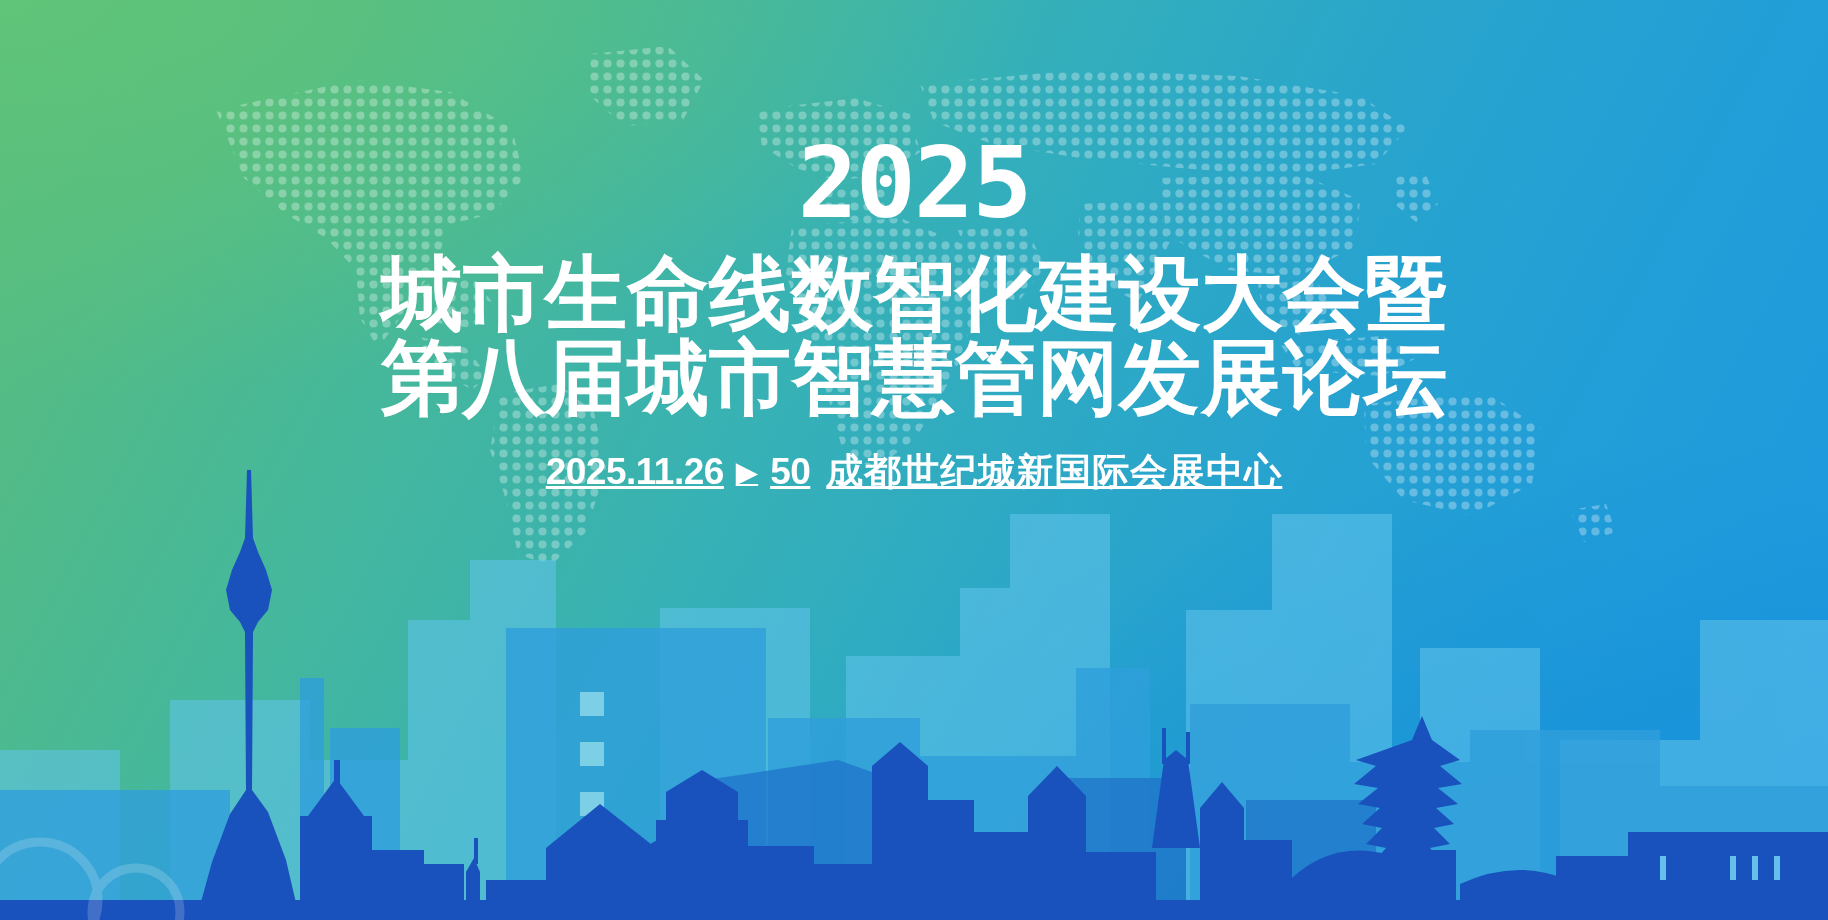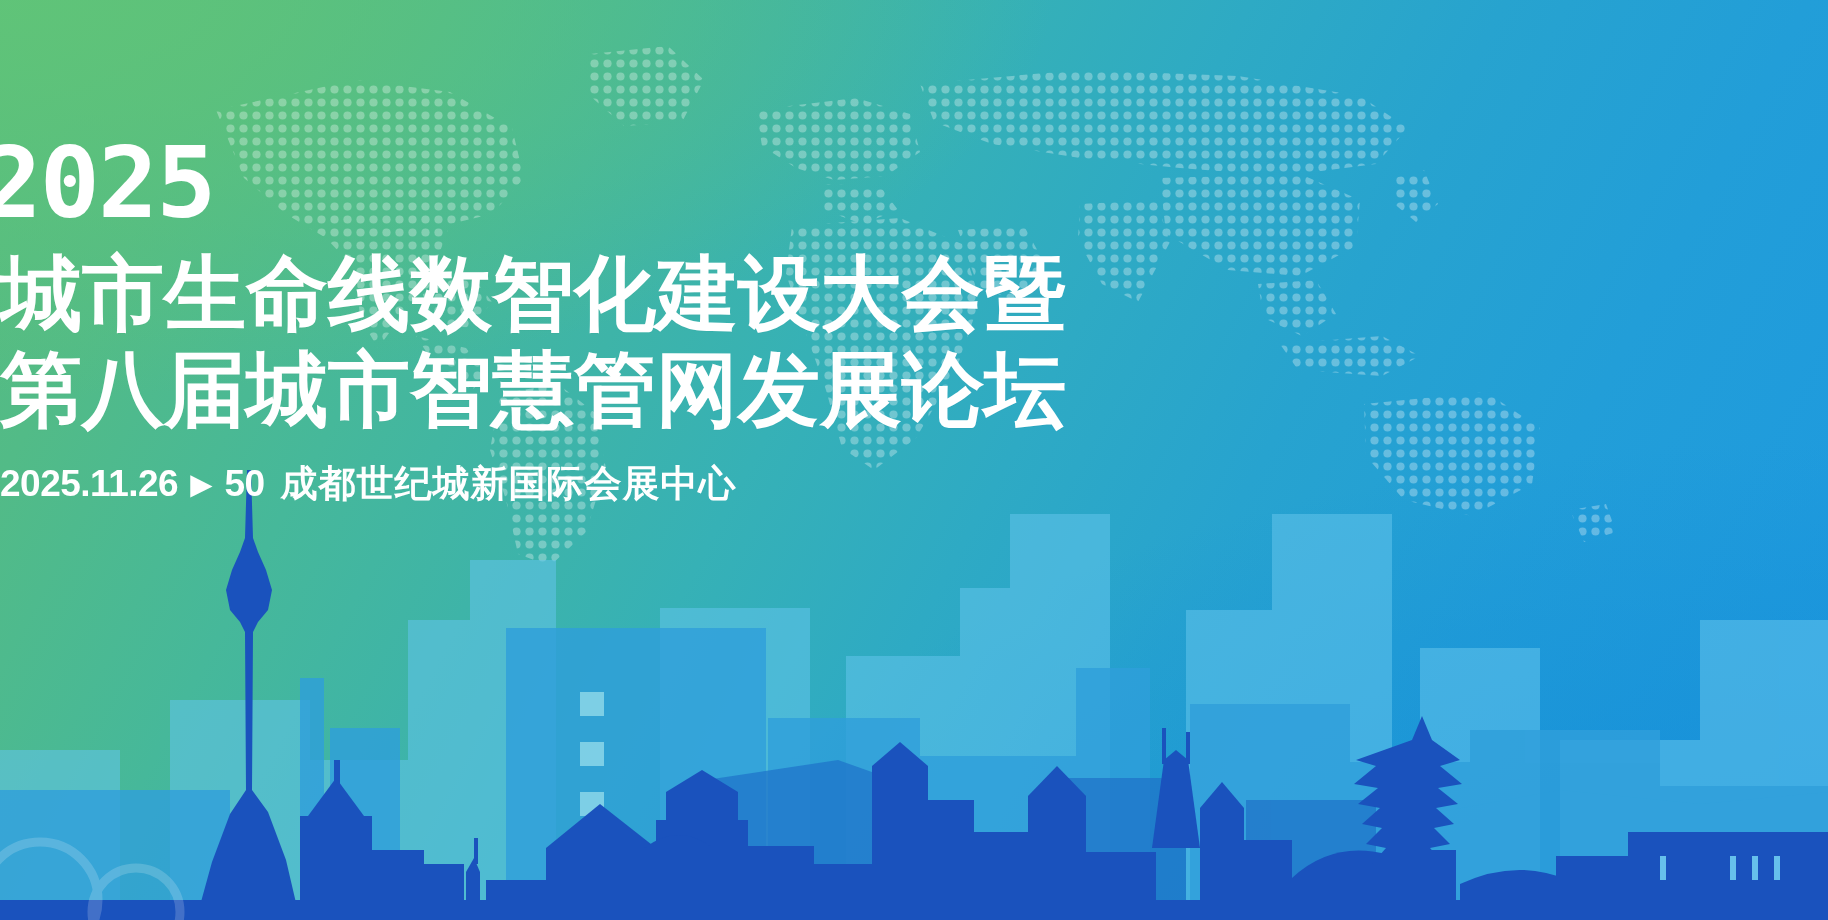--- a/index.html
+++ b/index.html
@@ -59,20 +59,21 @@
     left:-30px; bottom:-70px;
     width:240px; height:240px;
     opacity:.35;
   }
   .deco-circles svg{display:block;width:100%;height:100%;}
 
   
   .content{
     position:absolute;
     left:0; right:0; top:0;
+    text-align:center;
     z-index:6;
   }
 
   .year{
     margin-top:134px;
     color:#ffffff;
     font-family:"DejaVu Sans Mono","Liberation Mono",monospace;
     font-size:98px;
     line-height:1;
     font-weight:700;
@@ -83,33 +84,34 @@
   .title-line{
     color:#ffffff;
     font-weight:700;
     font-size:82px;
     line-height:1.02;
     letter-spacing:0px;
     white-space:nowrap;
     text-shadow:0 1px 0 rgba(0,0,0,.02);
   }
   .title-1{ margin-top:20px; }
-  .title-2{ margin-top:12px; }
+  .title-2{ margin-top:0; }
 
   .meta{
     margin-top:34px;
     display:inline-flex;
     align-items:center;
     justify-content:center;
     gap:0px;
     color:#ffffff;
     font-weight:700;
     font-size:37px;
     line-height:1;
     white-space:nowrap;
+    text-decoration:underline;
   }
   .meta .date{ letter-spacing:-.5px; }
   .meta .arrow{
     display:inline-block;
     margin:0 12px;
     font-size:29px;
     position:relative;
     top:1px;
   }
   .meta .venue{ margin-left:16px; letter-spacing:1px; }

